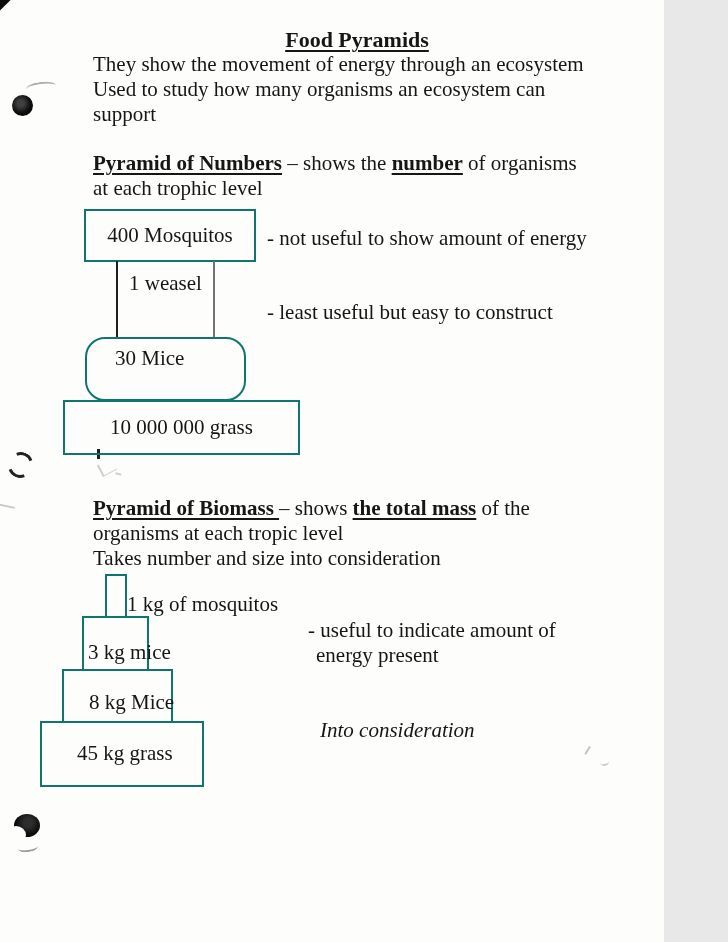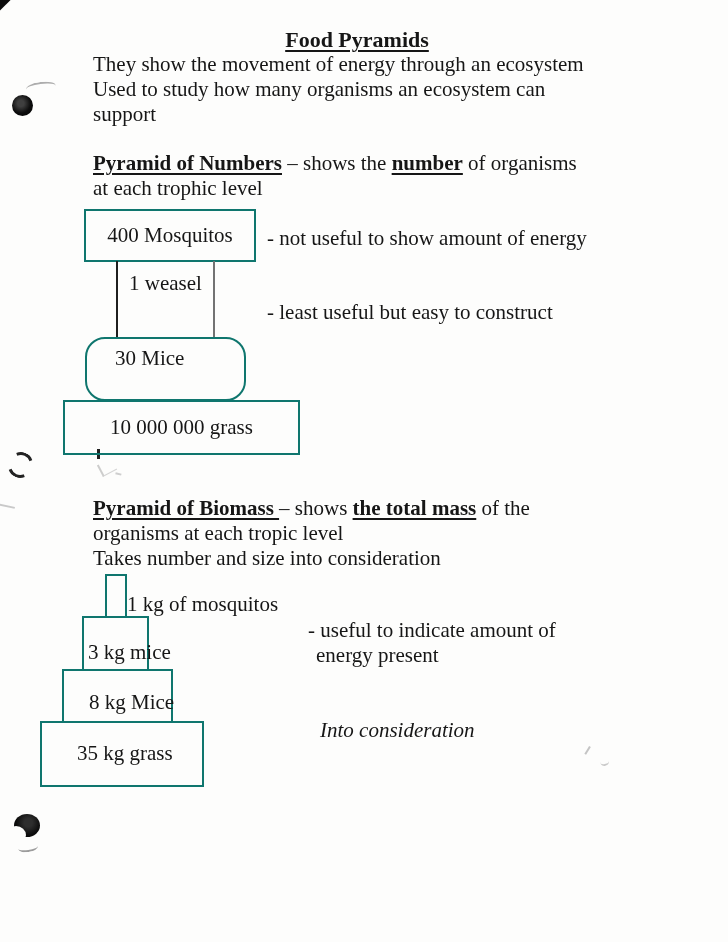--- a/index.html
+++ b/index.html
@@ -1,18 +1,18 @@
 <!DOCTYPE html>
 <html><head>
 <meta charset="utf-8">
 <style>
   html, body { margin: 0; padding: 0; background: #e8e8e8; }
   .page {
     position: relative;
-    width: 728px;
+    width: 664px;
     height: 942px;
     background: #fdfdfc;
     overflow: hidden;
     font-family: "Liberation Serif", "DejaVu Serif", serif;
     color: #161616;
   }
   .t { position: absolute; white-space: nowrap; font-size: 21px; line-height: 25px; }
   .bu { font-weight: bold; text-decoration: underline; text-decoration-thickness: 2px; text-underline-offset: 3px; }
   .box { position: absolute; border: 2px solid #0f766e; box-sizing: border-box; background: transparent; }
   .boxlabel { font-size: 21px; white-space: nowrap; }
@@ -128,19 +128,19 @@
   <div class="box box-tiny"></div>
   <div class="t" style="left:127px; top:592px;">1 kg of mosquitos</div>
 
   <div class="box box-3kg"></div>
   <div class="t" style="left:88px; top:640px;">3 kg mice</div>
 
   <div class="box box-8kg"></div>
   <div class="t" style="left:89px; top:690px;">8 kg Mice</div>
 
   <div class="box box-35kg"></div>
-  <div class="t" style="left:77px; top:741px;">35 kg grass</div>
+  <div class="t" style="left:77px; top:741px;">45 kg grass</div>
 
   <div class="t" style="left:308px; top:618px;">- useful to indicate amount of</div>
   <div class="t" style="left:316px; top:643px;">energy present</div>
   <div class="t" style="left:320px; top:718px;font-style:italic;">Into consideration</div>
 
 </div>
 
 </body></html>

